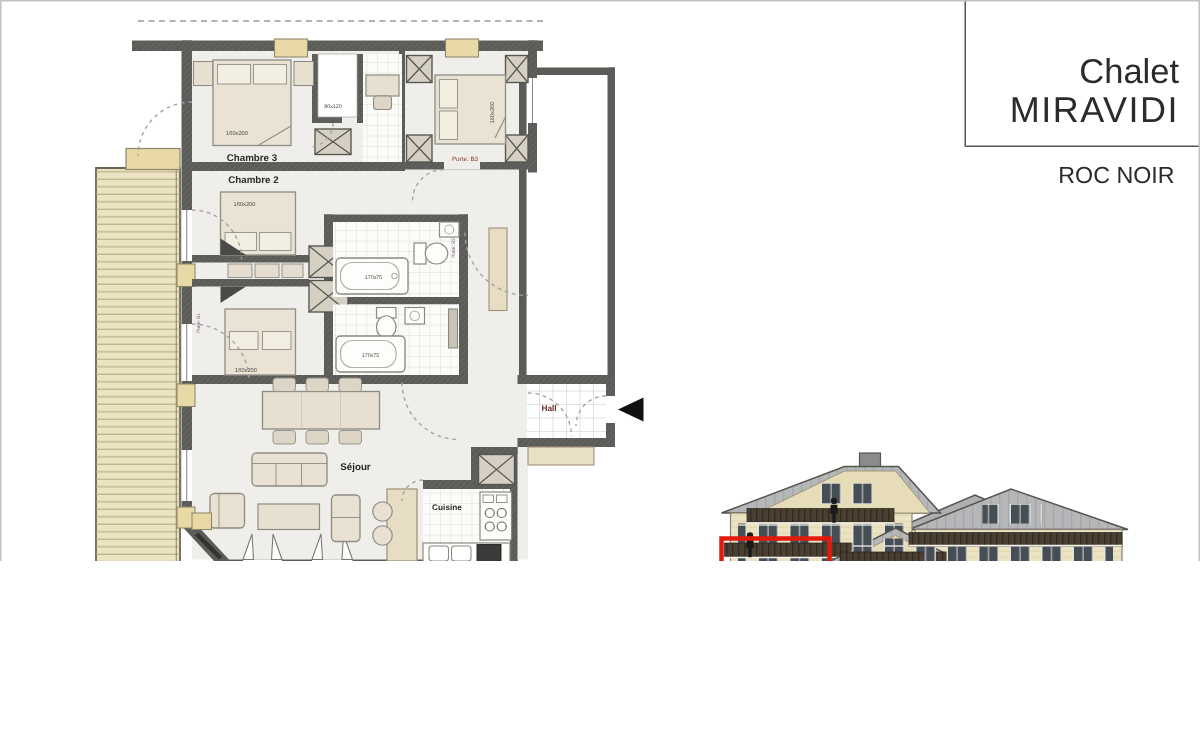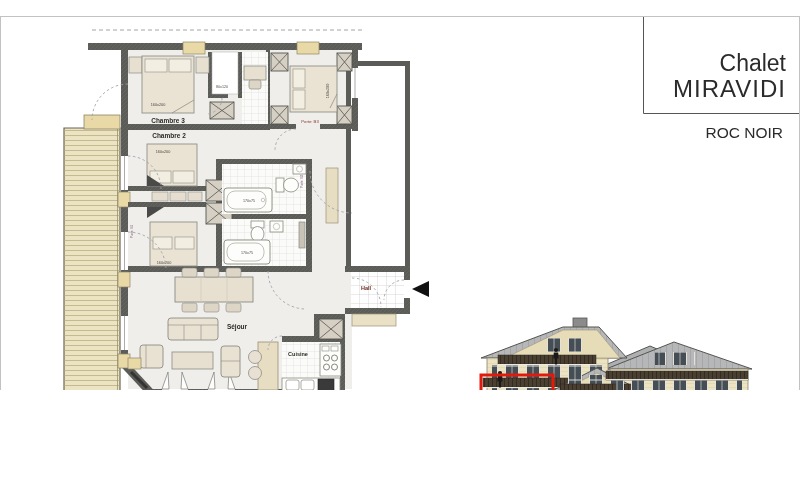--- a/index.html
+++ b/index.html
@@ -1,17 +1,17 @@
 <!DOCTYPE html>
 <html><head>
 <meta charset="utf-8">
 <style>
   html,body{margin:0;padding:0;background:#ffffff;}
   .page{width:800px;height:374px;position:relative;background:#fff;overflow:hidden;
-        font-family:"Liberation Sans", sans-serif;margin-top:16px;}
+        font-family:"Liberation Sans", sans-serif;}
   svg{display:block;}
   text{font-family:"Liberation Sans", sans-serif;}
   .room-label{font-weight:bold;fill:#2b2b26;}
   .dim-label{fill:#4a4a46;}
   .door-label{fill:#8a3a2a;}
   .tiny-door{fill:#7a5577;}
   .title-main{fill:#2b2b2b;}
   .scale-num{fill:#1c1c1c;}
 </style>
 </head>

